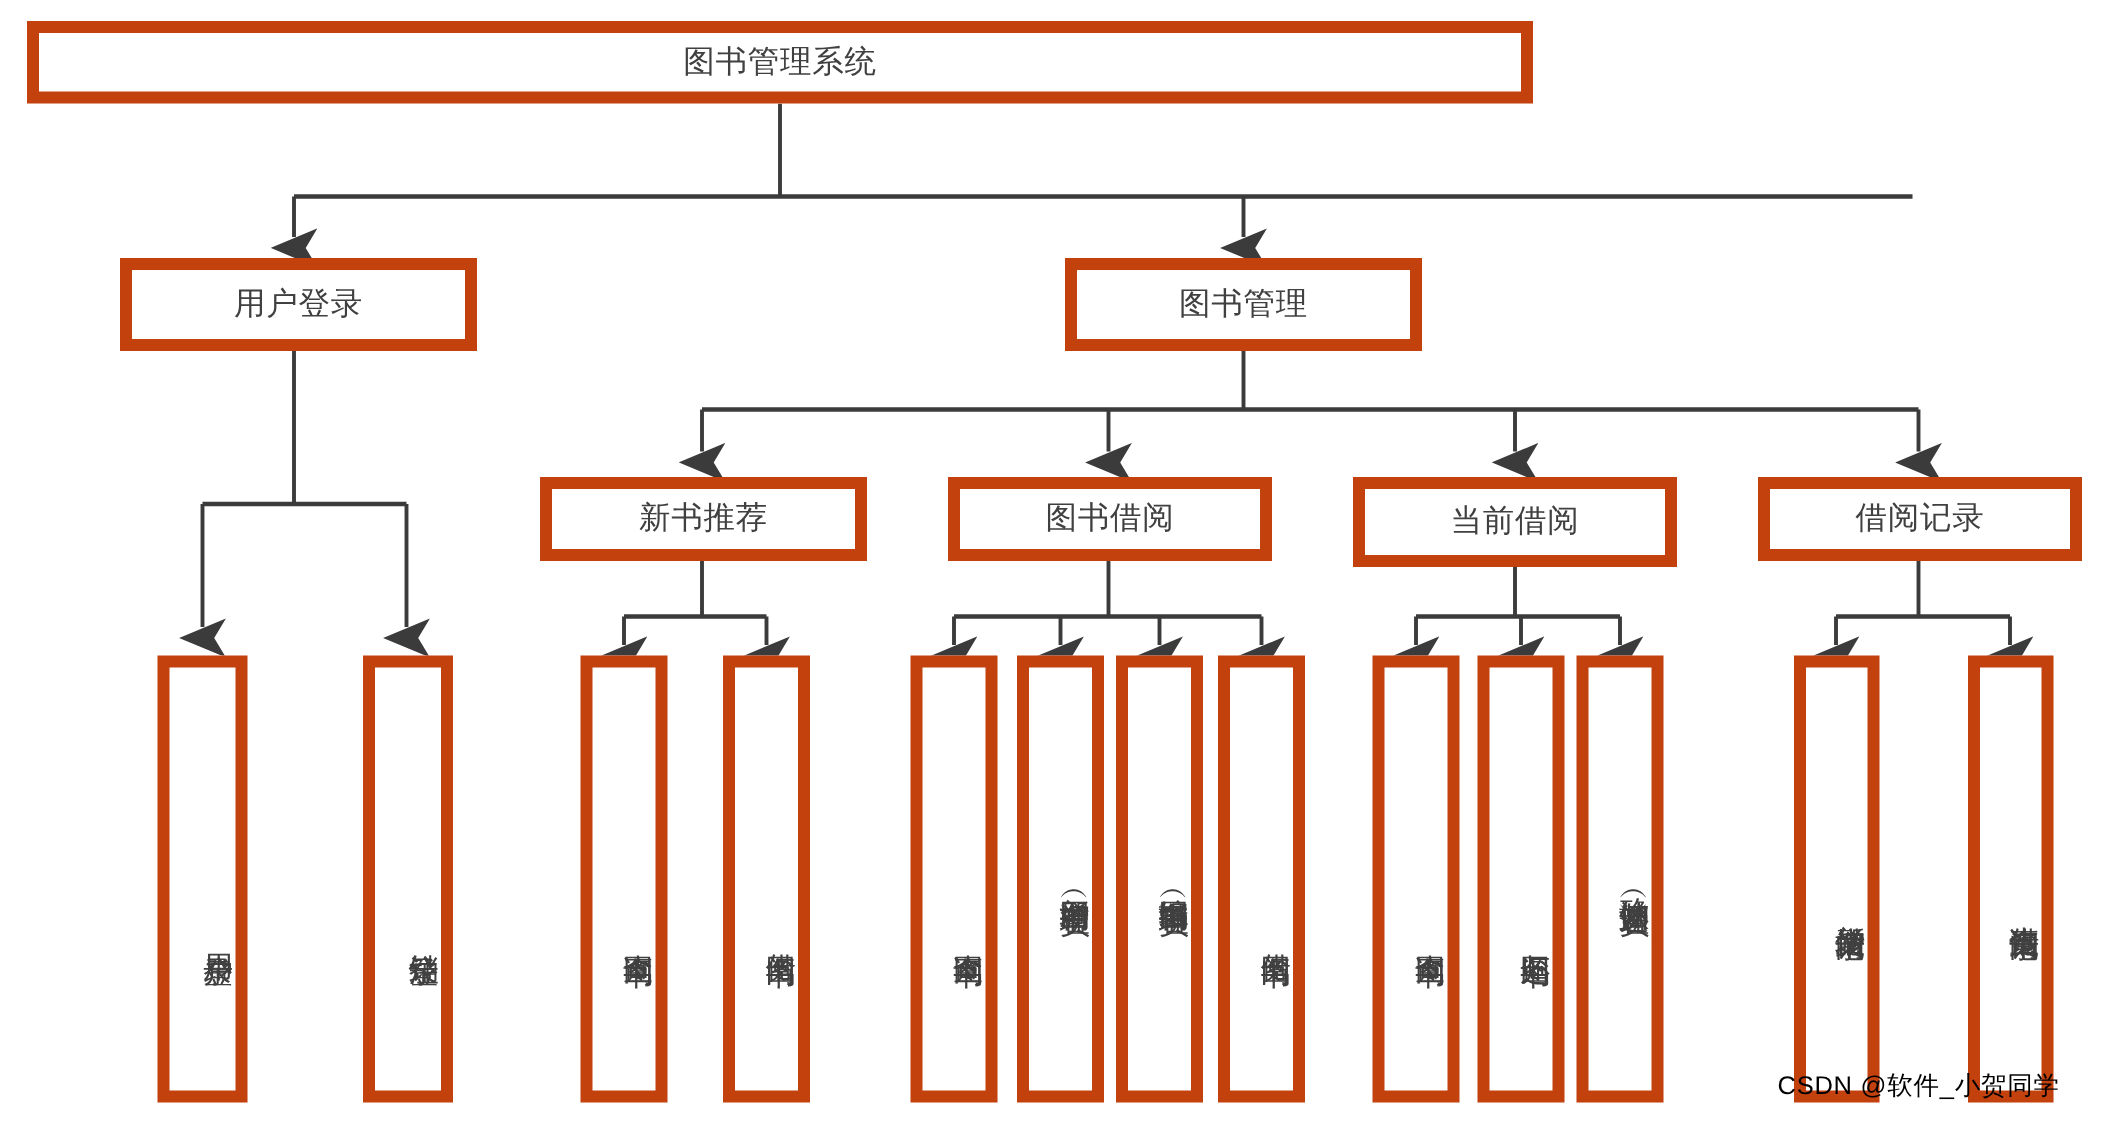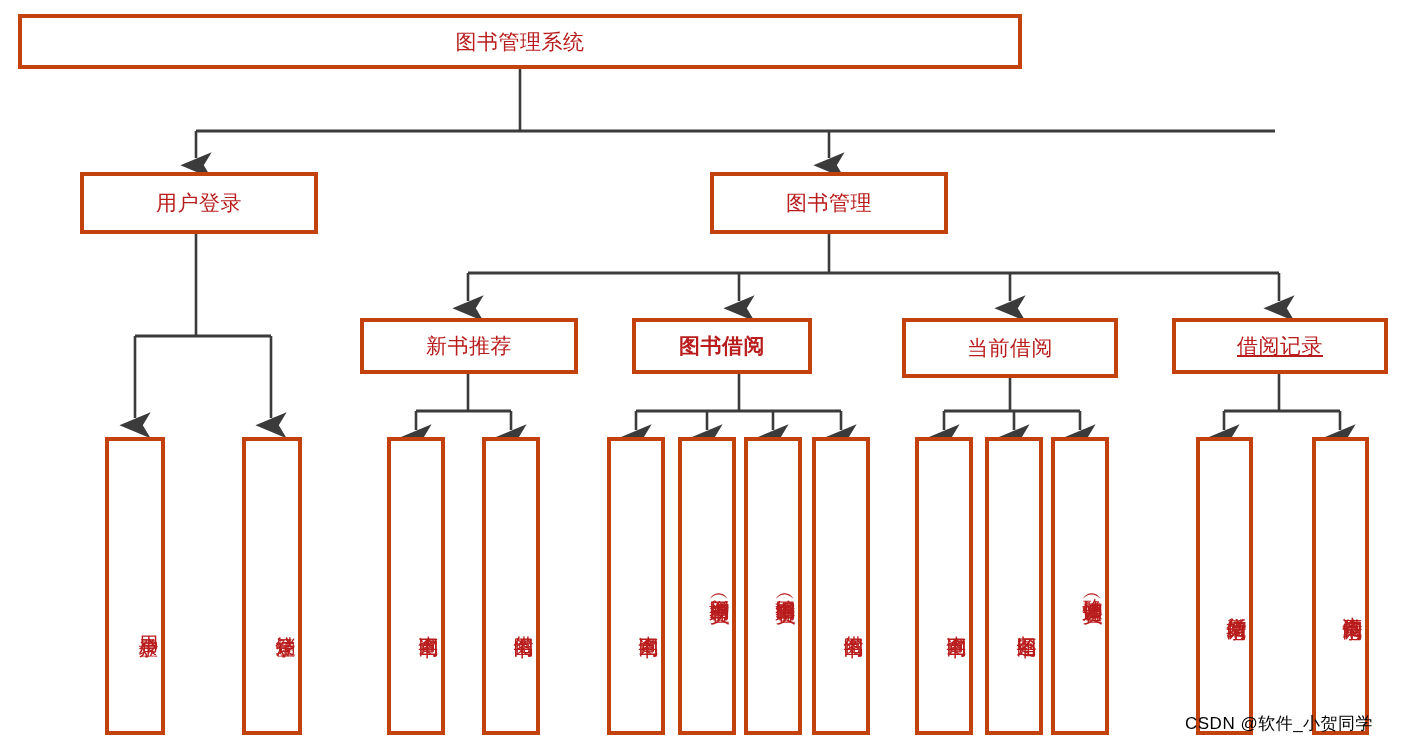--- a/index.html
+++ b/index.html
@@ -20,23 +20,23 @@
   #edges {
     position: absolute;
     left: 0;
     top: 0;
     width: 1405px;
     height: 747px;
   }
   .node {
     position: absolute;
     box-sizing: border-box;
-    border: 4px solid #c2410c;
+    border: 8px solid #c2410c;
     background: #ffffff;
-    color: #b91c1c;
+    color: #404040;
     display: flex;
     align-items: center;
     justify-content: center;
     text-align: center;
   }
   .node.horiz {
     font-size: 21px;
     letter-spacing: 0.5px;
     line-height: 1.2;
   }
@@ -127,27 +127,27 @@
   <div class="node horiz" style="left:80px; top:172px; width:238px; height:62px;">
     <span>用户登录</span>
   </div>
   <div class="node horiz" style="left:710px; top:172px; width:238px; height:62px;text-align:center;">
     <span>图书管理</span>
   </div>
 
   <div class="node horiz" style="left:360px; top:318px; width:218px; height:56px;">
     <span>新书推荐</span>
   </div>
-  <div class="node horiz" style="left:632px; top:318px; width:180px; height:56px;font-weight:bold;">
+  <div class="node horiz" style="left:632px; top:318px; width:216px; height:56px;">
     <span>图书借阅</span>
   </div>
   <div class="node horiz" style="left:902px; top:318px; width:216px; height:60px;">
     <span>当前借阅</span>
   </div>
-  <div class="node horiz" style="left:1172px; top:318px; width:216px; height:56px;text-decoration:underline;">
+  <div class="node horiz" style="left:1172px; top:318px; width:216px; height:56px;">
     <span>借阅记录</span>
   </div>
 
   <div class="node vert" style="left:105px; top:437px; width:60px; height:298px; padding-top:78px;">
     <span>用户登录</span>
   </div>
   <div class="node vert" style="left:242px; top:437px; width:60px; height:298px; padding-top:78px;">
     <span>注销登录</span>
   </div>
 

